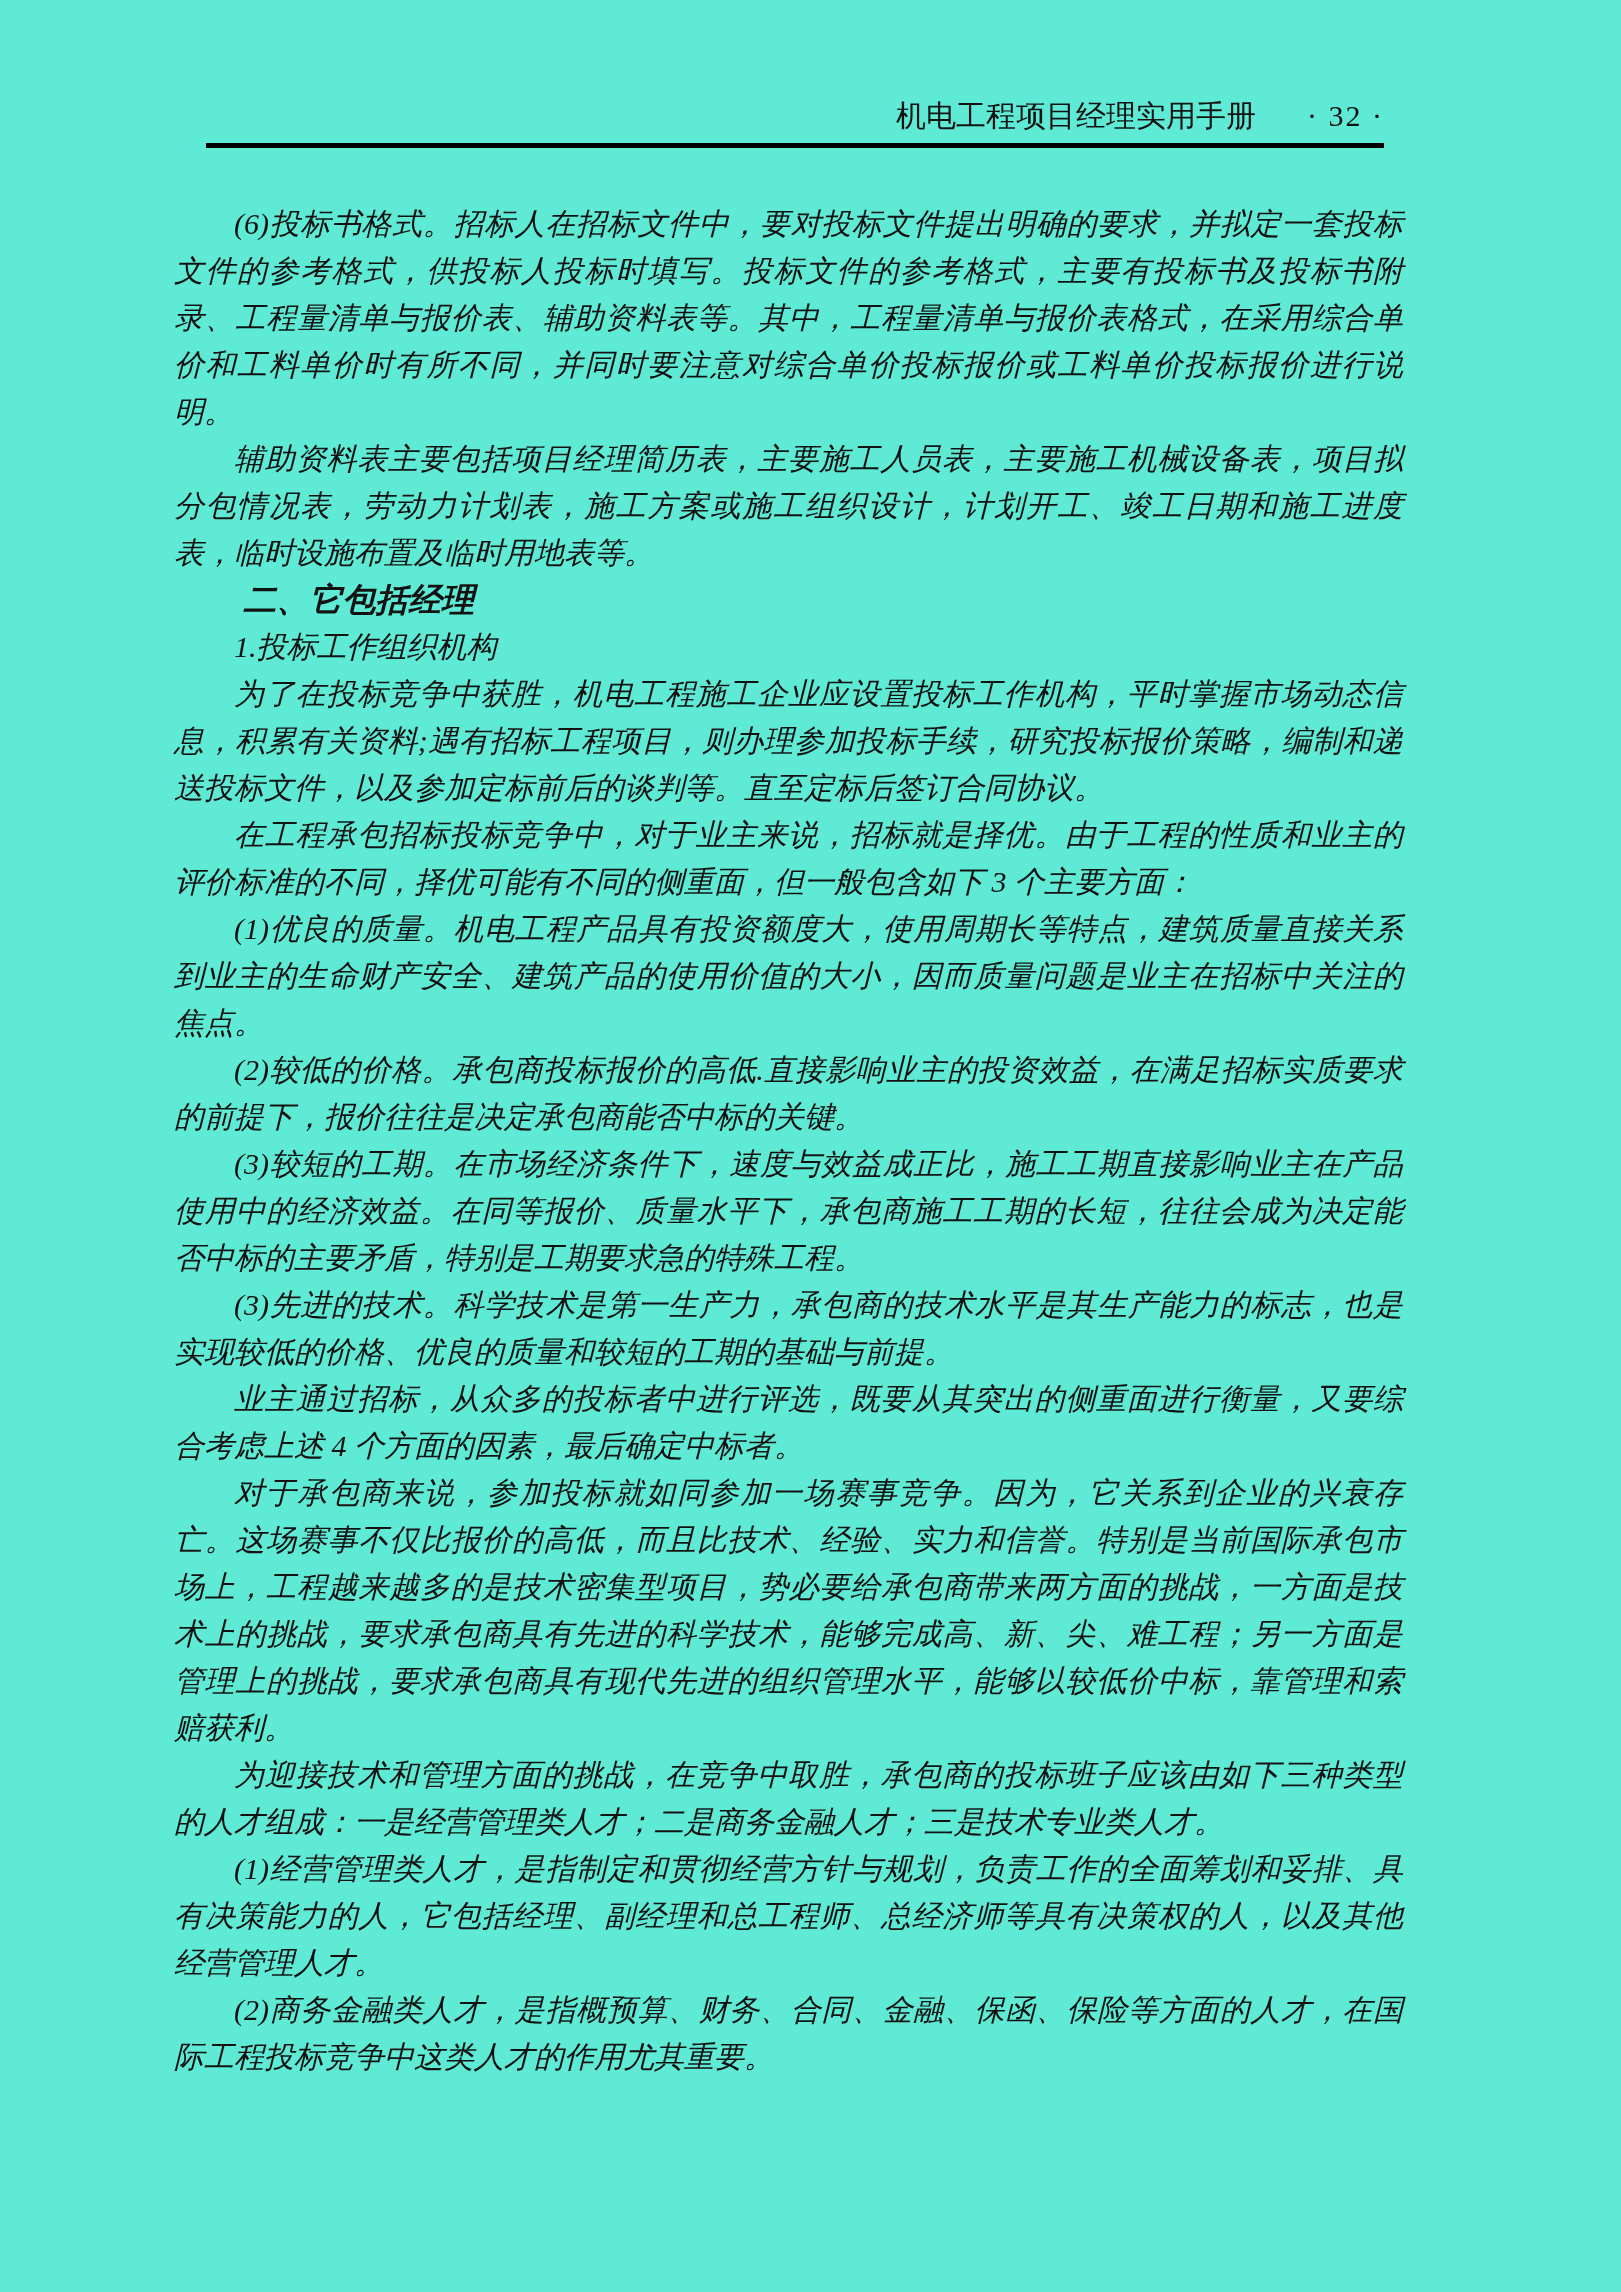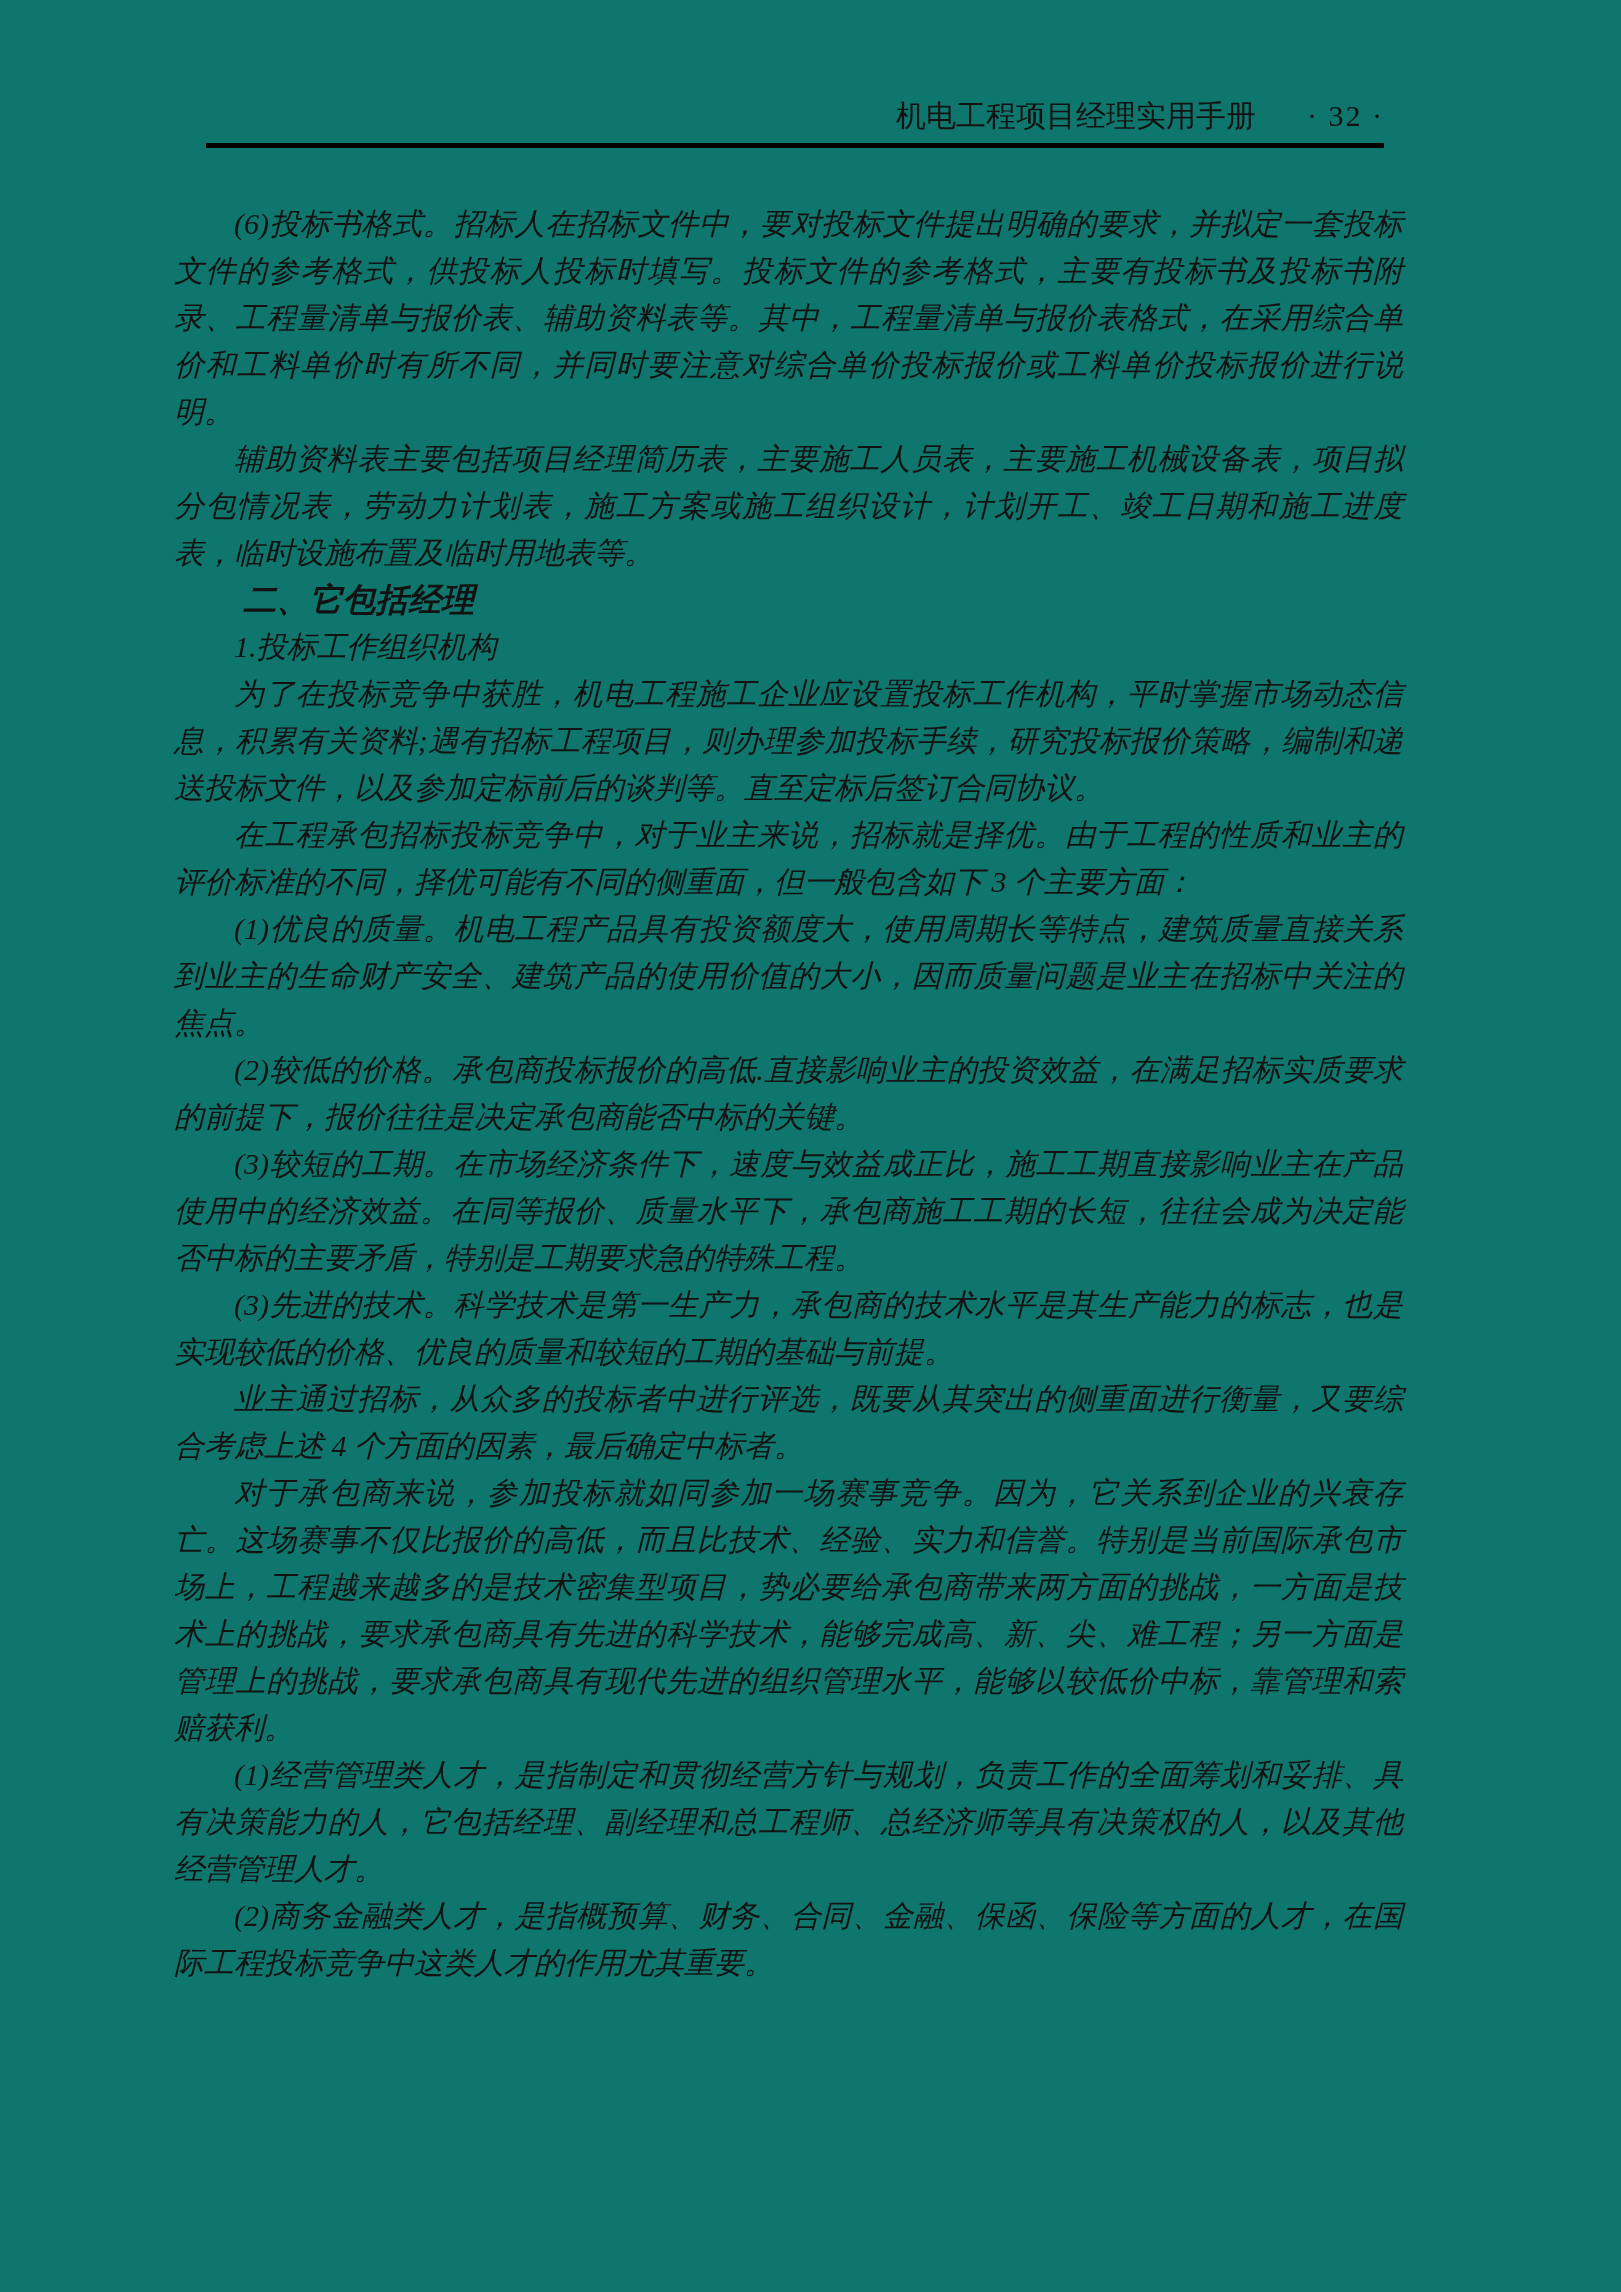--- a/index.html
+++ b/index.html
@@ -1,21 +1,21 @@
 <!DOCTYPE html>
 <html lang="zh"><head>
 <meta charset="utf-8">
 <style>
   html, body { margin: 0; padding: 0; }
   body { background: #ffffff; }
   .page {
     position: relative;
     width: 1621px;
     height: 2293px;
-    background: #0f766e;
+    background: #5eead4;
     overflow: hidden;
     font-family: "Liberation Serif", "DejaVu Serif", serif;
     color: #121212;
   }
   .header-line {
     position: absolute;
     left: 206px;
     top: 96px;
     width: 1178px;
     text-align: right;
@@ -76,18 +76,19 @@
       <div class="block h2">二、它包括经理</div>
       <div class="block h3">1.投标工作组织机构</div>
       <div class="block p">为了在投标竞争中获胜，机电工程施工企业应设置投标工作机构，平时掌握市场动态信息，积累有关资料;遇有招标工程项目，则办理参加投标手续，研究投标报价策略，编制和递送投标文件，以及参加定标前后的谈判等。直至定标后签订合同协议。</div>
       <div class="block p">在工程承包招标投标竞争中，对于业主来说，招标就是择优。由于工程的性质和业主的评价标准的不同，择优可能有不同的侧重面，但一般包含如下 3 个主要方面：</div>
       <div class="block p">(1)优良的质量。机电工程产品具有投资额度大，使用周期长等特点，建筑质量直接关系到业主的生命财产安全、建筑产品的使用价值的大小，因而质量问题是业主在招标中关注的焦点。</div>
       <div class="block p">(2)较低的价格。承包商投标报价的高低.直接影响业主的投资效益，在满足招标实质要求的前提下，报价往往是决定承包商能否中标的关键。</div>
       <div class="block p">(3)较短的工期。在市场经济条件下，速度与效益成正比，施工工期直接影响业主在产品使用中的经济效益。在同等报价、质量水平下，承包商施工工期的长短，往往会成为决定能否中标的主要矛盾，特别是工期要求急的特殊工程。</div>
       <div class="block p">(3)先进的技术。科学技术是第一生产力，承包商的技术水平是其生产能力的标志，也是实现较低的价格、优良的质量和较短的工期的基础与前提。</div>
       <div class="block p">业主通过招标，从众多的投标者中进行评选，既要从其突出的侧重面进行衡量，又要综合考虑上述 4 个方面的因素，最后确定中标者。</div>
       <div class="block p">对于承包商来说，参加投标就如同参加一场赛事竞争。因为，它关系到企业的兴衰存亡。这场赛事不仅比报价的高低，而且比技术、经验、实力和信誉。特别是当前国际承包市场上，工程越来越多的是技术密集型项目，势必要给承包商带来两方面的挑战，一方面是技术上的挑战，要求承包商具有先进的科学技术，能够完成高、新、尖、难工程；另一方面是管理上的挑战，要求承包商具有现代先进的组织管理水平，能够以较低价中标，靠管理和索赔获利。</div>
+      <div class="block p">为迎接技术和管理方面的挑战，在竞争中取胜，承包商的投标班子应该由如下三种类型的人才组成：一是经营管理类人才；二是商务金融人才；三是技术专业类人才。</div>
       <div class="block p">(1)经营管理类人才，是指制定和贯彻经营方针与规划，负责工作的全面筹划和妥排、具有决策能力的人，它包括经理、副经理和总工程师、总经济师等具有决策权的人，以及其他经营管理人才。</div>
       <div class="block p">(2)商务金融类人才，是指概预算、财务、合同、金融、保函、保险等方面的人才，在国际工程投标竞争中这类人才的作用尤其重要。</div>
     </div>
 
 </div>
 
 
 </body></html>

